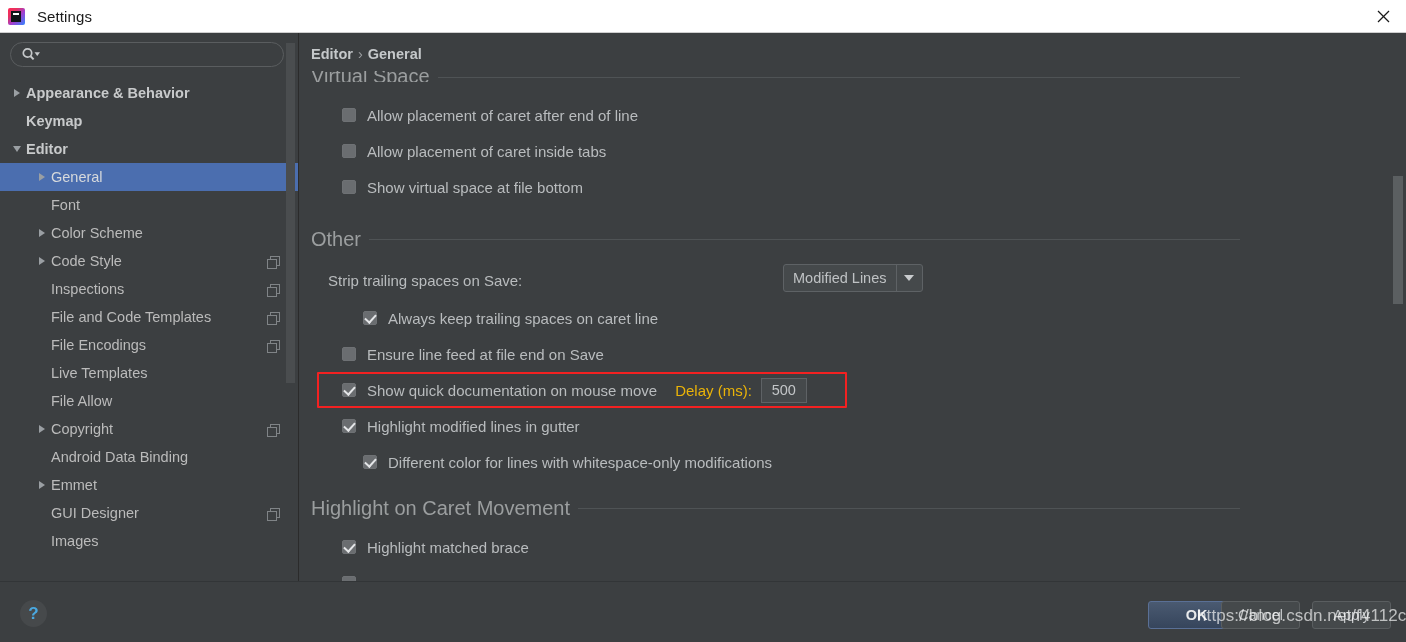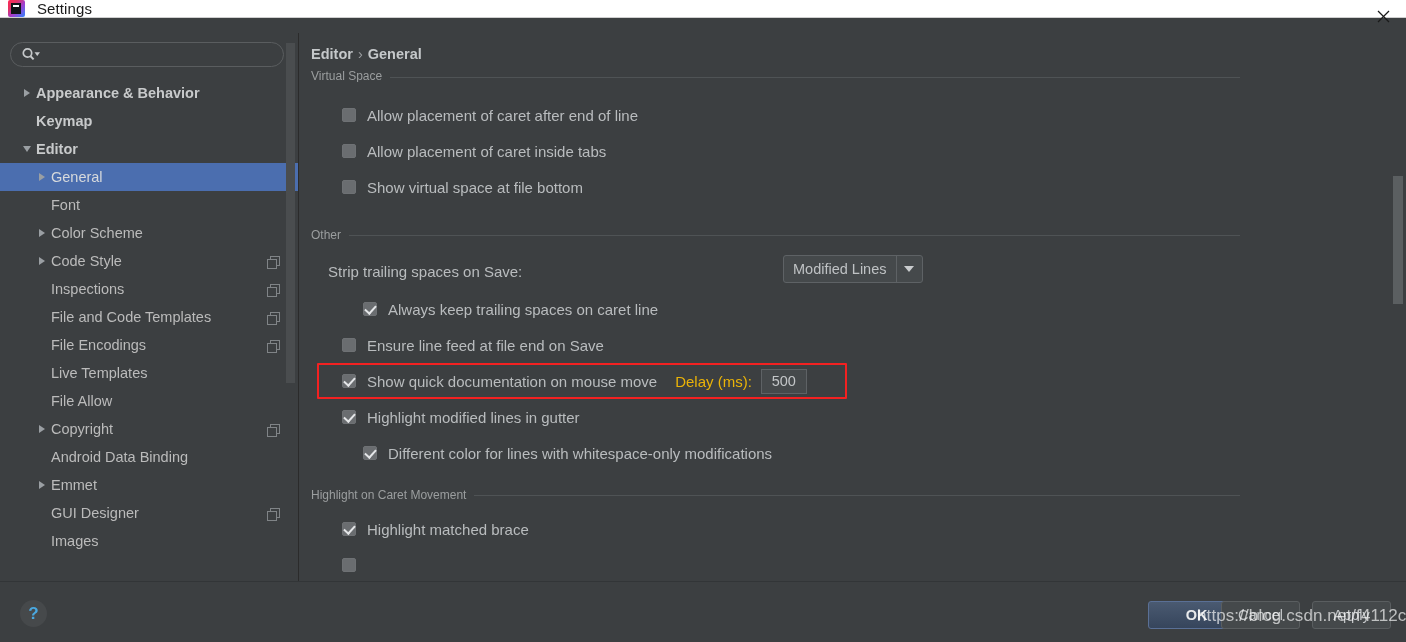--- a/index.html
+++ b/index.html
@@ -12,21 +12,21 @@
   }
   #app {
     position: relative;
     width: 1406px; height: 642px;
     background: #3c3f41;
   }
 
   
   .titlebar {
     position: absolute; left: 0; top: 0;
-    width: 1406px; height: 18px;
+    width: 1406px; height: 33px;
     background: #ffffff;
     border-bottom: 1px solid #cfcfcf;
     display: flex; align-items: center;
   }
   .app-icon {
     position: relative;
     width: 17px; height: 17px;
     margin-left: 8px;
     border-radius: 2px;
     background: linear-gradient(135deg, #fe2857 0%, #e7325f 28%, #a03fd0 58%, #2f86ff 100%);
@@ -120,21 +120,21 @@
     width: 0; height: 0;
     border-top: 6px solid #9a9fa3;
     border-left: 4.5px solid transparent;
     border-right: 4.5px solid transparent;
   }
   .tree-label {
     font-size: 14.5px;
     color: #bbbbbb;
     white-space: nowrap;
   }
-  .tree-row.lvl0 { padding-left: 18px; }
+  .tree-row.lvl0 { padding-left: 8px; }
   .tree-row.lvl1 { padding-left: 33px; }
   .tree-row.bold .tree-label { font-weight: bold; color: #c8cacb; }
   .tree-row.selected .tree-label { color: #d6d9dc; }
   .copy-icon {
     margin-left: auto;
     width: 13px; height: 13px;
     flex: 0 0 auto;
     opacity: .85;
   }
   .sb-track {
@@ -164,21 +164,21 @@
     font-weight: normal;
     color: #9a9da0;
     margin: 0 5px;
   }
   .content { position: absolute; left: 0; top: 38px; width: 1106px; height: 510px; }
 
   .group-head {
     position: relative;
     display: flex; align-items: center;
     color: #9b9e9f;
-    font-size: 12px;
+    font-size: 20px;
     padding-left: 11px;
   }
   .group-head .gtext { white-space: nowrap; padding-right: 8px; }
   .group-head .gline {
     flex: 1 1 auto;
     height: 1px;
     background: #4f5355;
     margin-right: 166px;
   }
   .group-head.clipped {

